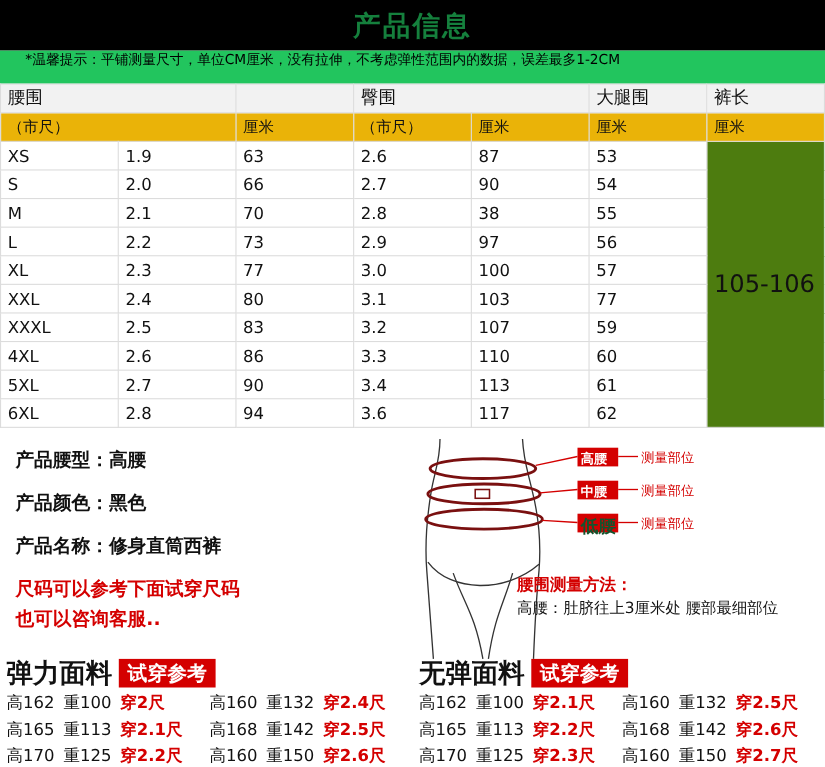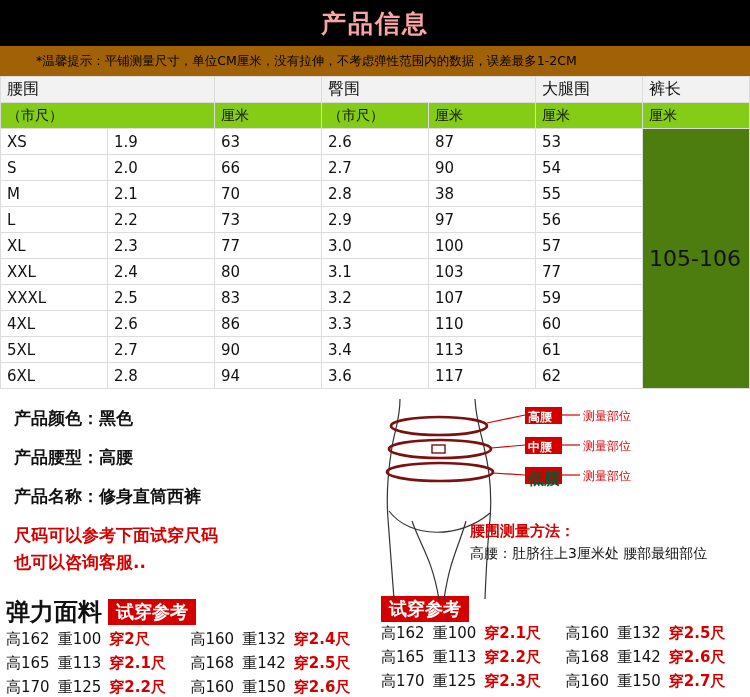--- a/index.html
+++ b/index.html
@@ -18,34 +18,34 @@
   }
   
   .banner {
     background: #000000;
     height: 46px;
     display: flex;
     align-items: center;
     justify-content: center;
   }
   .banner-title {
-    color: #fca5a5;
+    color: #15803d;
     font-size: 25px;
     font-weight: bold;
     letter-spacing: 2px;
   }
   
   .notice {
     height: 30px;
     display: flex;
-    align-items: center;
-    padding-left: 36px;
+    align-items: flex-start;
+    padding-left: 23px;
     font-size: 12.5px;
     color: #222;
-    background: #a16207;
+    background: #22c55e;
   }
   .notice .tip { color: #000; }
   
   table.size-table {
     width: 750px;
     border-collapse: collapse;
     table-layout: fixed;
     font-size: 15px;
   }
   table.size-table td, table.size-table th {
@@ -56,21 +56,21 @@
     color: #111;
     font-weight: normal;
   }
   .hdr-row td {
     background: #f2f2f2;
     text-align: center;
     font-size: 16px;
     height: 28px;
   }
   .sub-row td {
-    background: #84cc16;
+    background: #eab308;
     font-size: 14px;
     height: 26px;
   }
   .col-size { width: 40px; text-align: left; }
   .col-shi1 { width: 108px; }
   .col-cm1  { width: 110px; }
   .col-shi2 { width: 112px; }
   .col-cm2  { width: 122px; }
   .col-thigh{ width: 128px; }
   .col-len  { width: 130px; }
@@ -272,24 +272,24 @@
         <td>3.6</td>
         <td>117</td>
         <td>62</td>
       </tr>
     </tbody>
   </table>
 
   <div class="mid">
     <div class="info-left">
       <div class="info-line">
+        <span class="label">产品腰型：</span><span class="value">高腰</span>
+      </div>
+      <div class="info-line">
         <span class="label">产品颜色：</span><span class="value">黑色</span>
-      </div>
-      <div class="info-line">
-        <span class="label">产品腰型：</span><span class="value">高腰</span>
       </div>
       <div class="info-line">
         <span class="label">产品名称：</span><span class="value">修身直筒西裤</span>
       </div>
       <div class="red-line">尺码可以参考下面试穿尺码</div>
       <div class="red-line">也可以咨询客服..</div>
     </div>
 
     <div class="diagram">
       <svg width="410" height="200" viewBox="0 0 410 200">
@@ -374,20 +374,21 @@
             <span class="h">高160</span>
             <span class="w">重150</span>
             <span class="wear">穿2.6尺</span>
           </div>
         </div>
       </div>
     </div>
 
     <div class="ref-block">
       <div class="ref-title-wrap">
+        <span class="ref-title-main">无弹面料</span>
         <span class="ref-title-tag">试穿参考</span>
       </div>
       <div class="ref-rows">
         <div class="ref-row">
           <div class="ref-cell">
             <span class="h">高162</span>
             <span class="w">重100</span>
             <span class="wear">穿2.1尺</span>
           </div>
           <div class="ref-cell">

